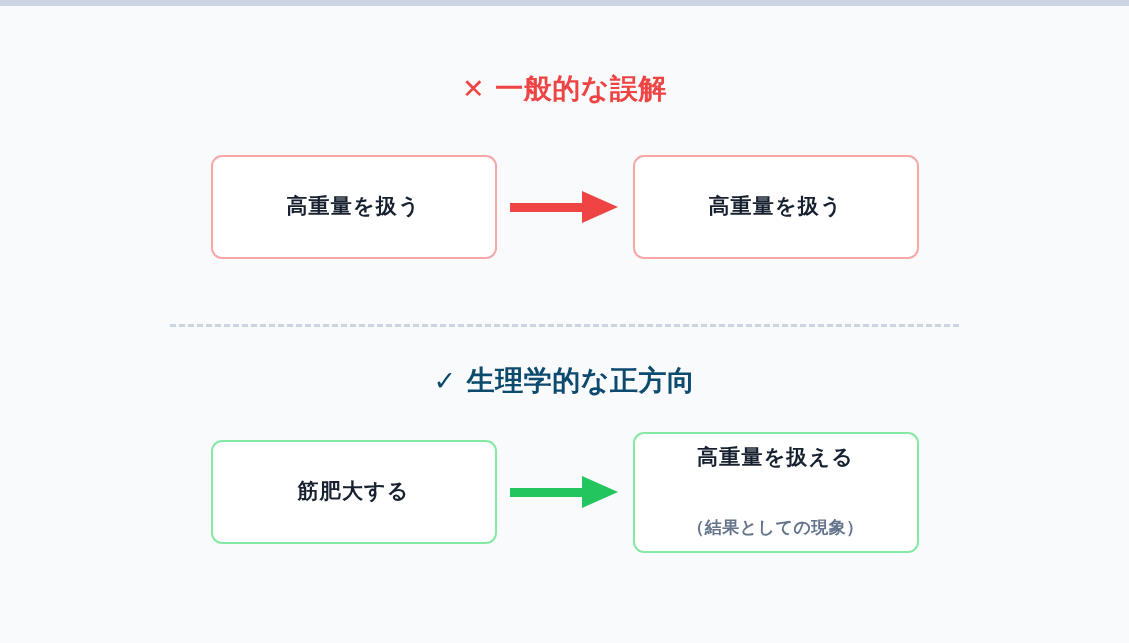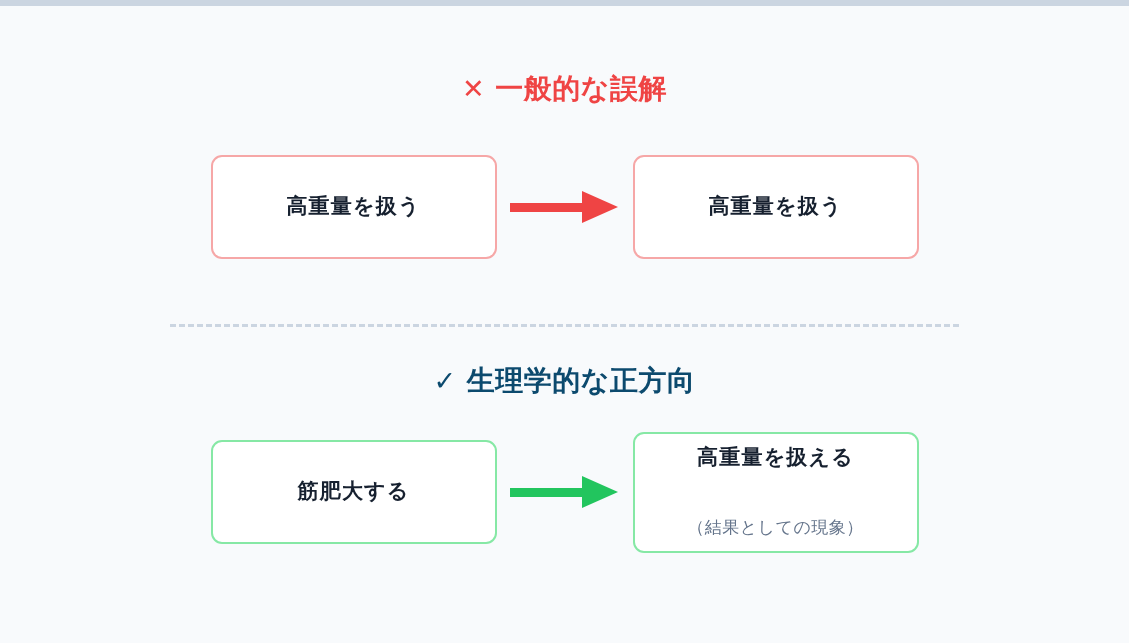--- a/index.html
+++ b/index.html
@@ -85,21 +85,21 @@
   .node-label {
     font-size: 21px;
     font-weight: bold;
     color: #16202f;
     letter-spacing: 1.2px;
     line-height: 1.2;
   }
   .node-sub {
     margin-top: 9px;
     font-size: 17px;
-    font-weight: normal;
+    font-weight: bold;
     color: #64748b;
     letter-spacing: 0.5px;
   }
 
   
   .arrow {
     width: 122px;
     height: 40px;
     margin: 0 7px;
     flex: none;

